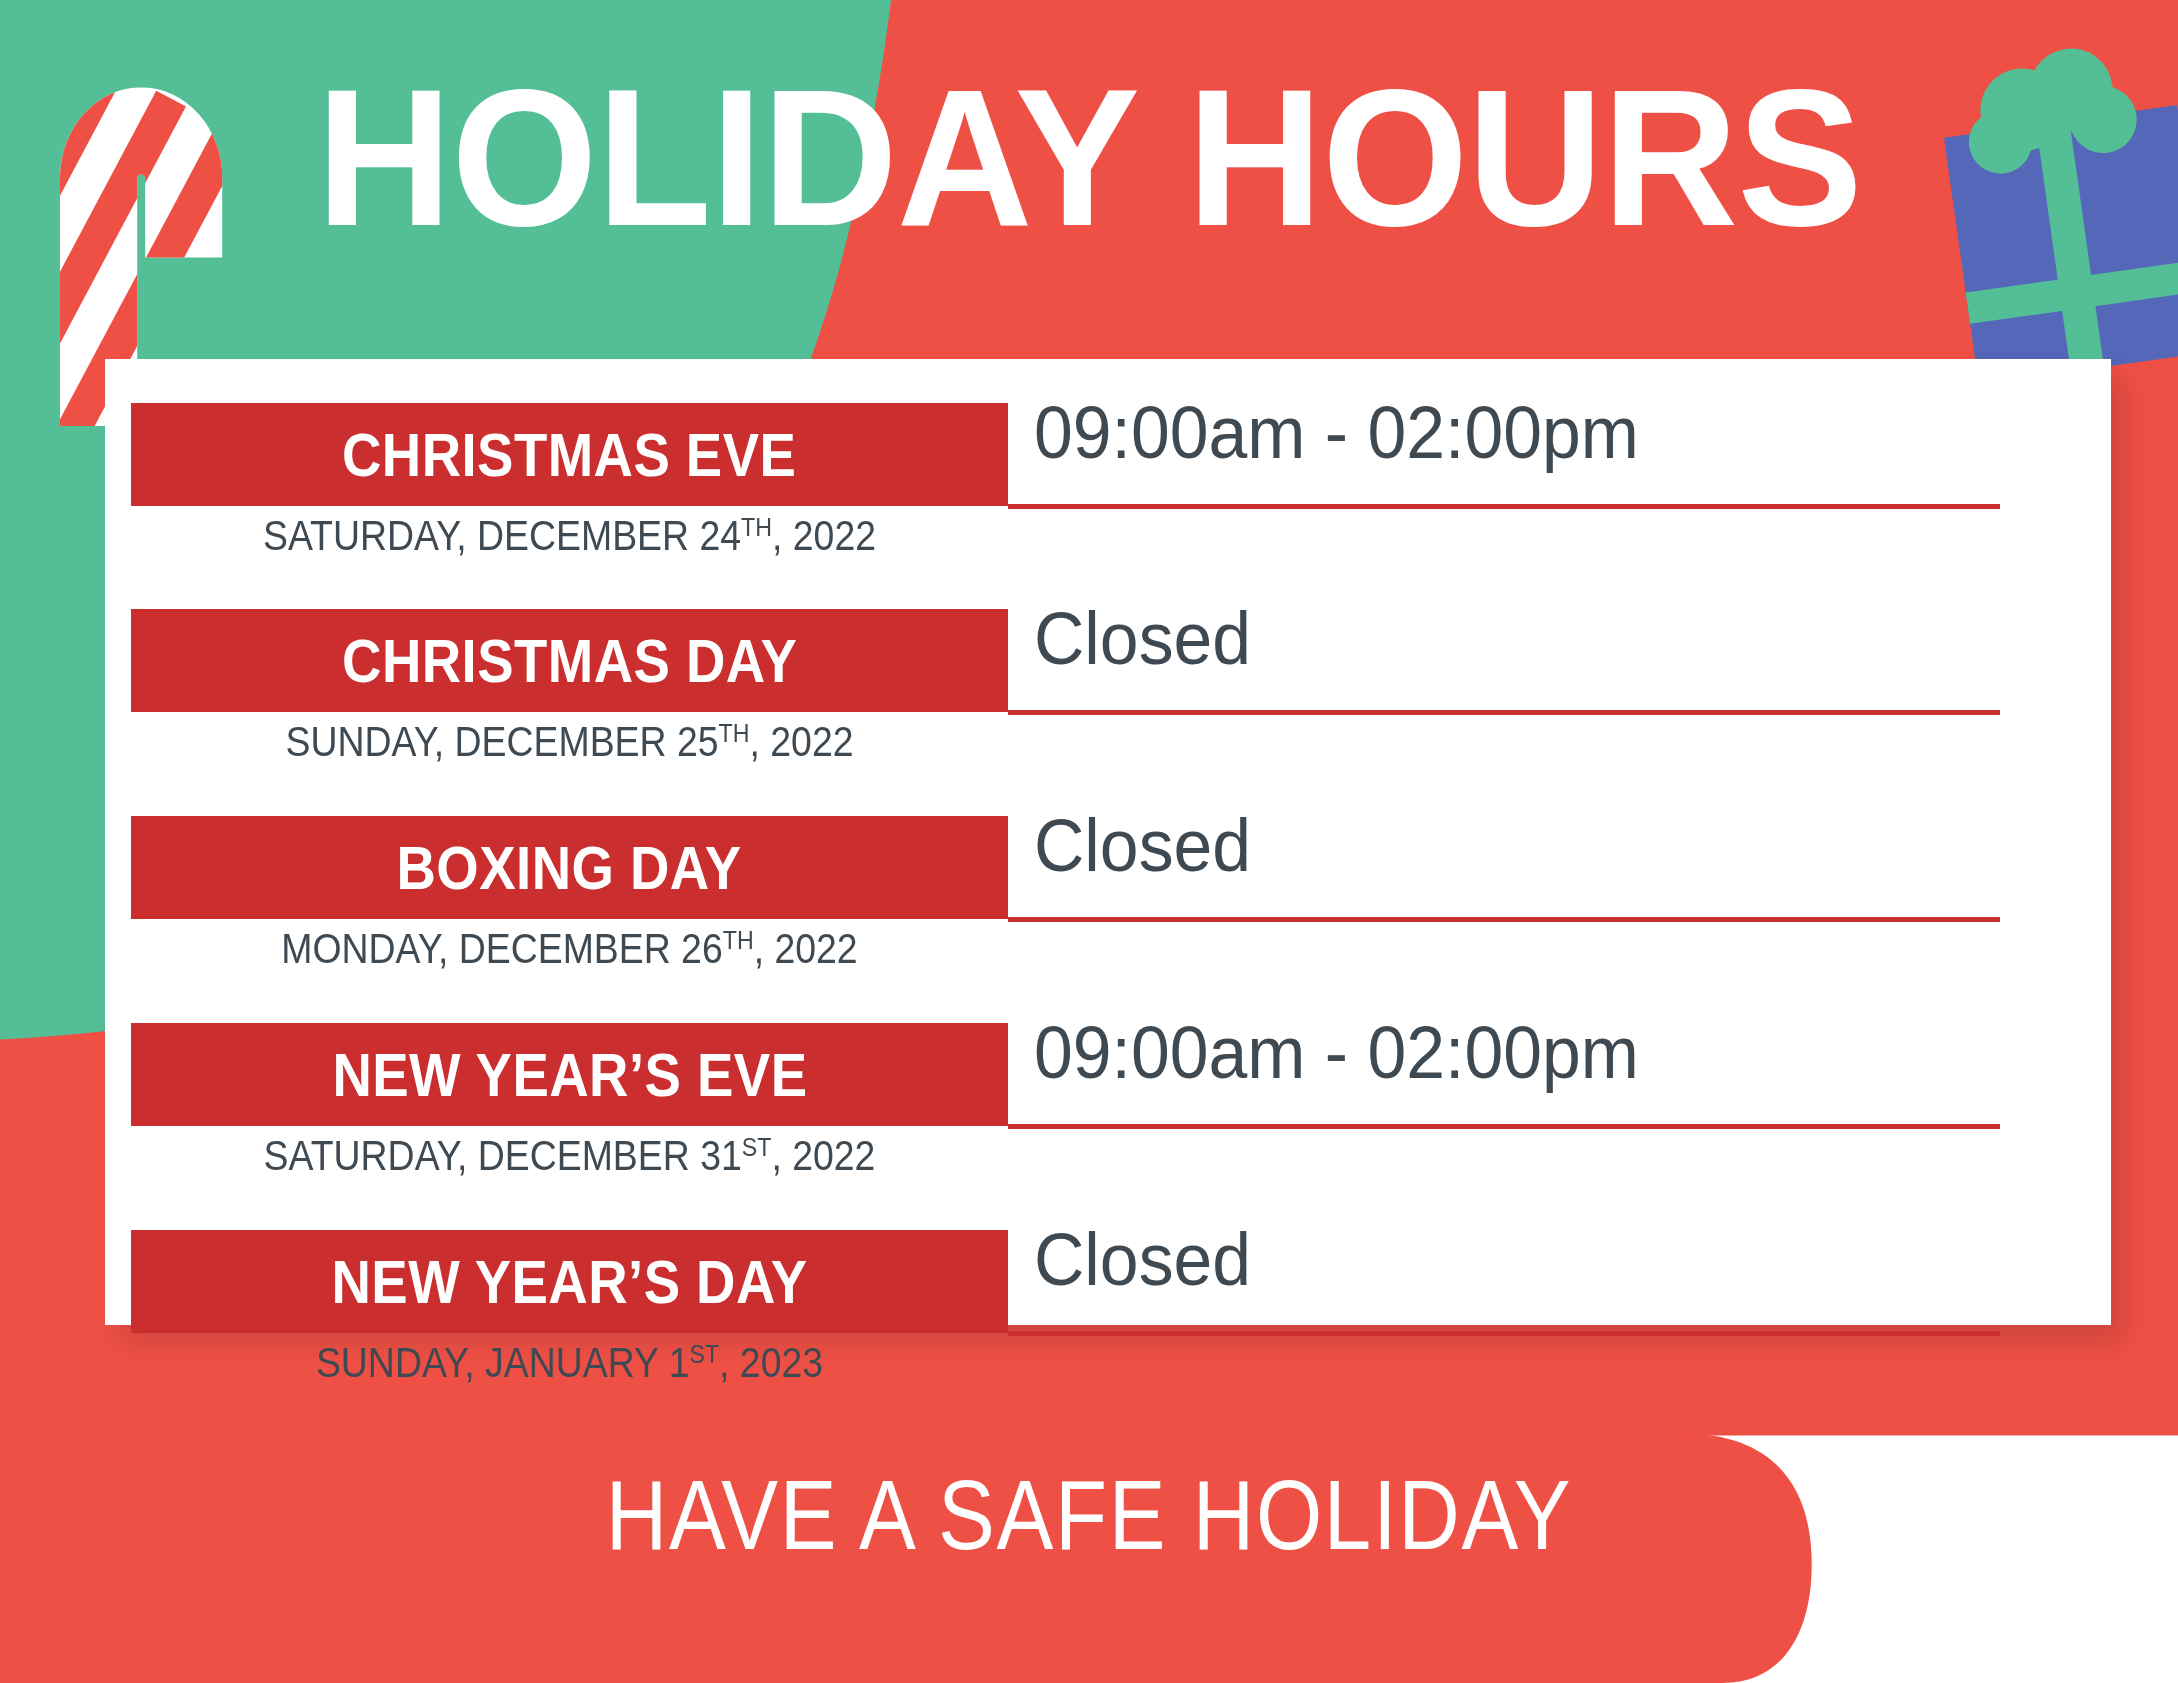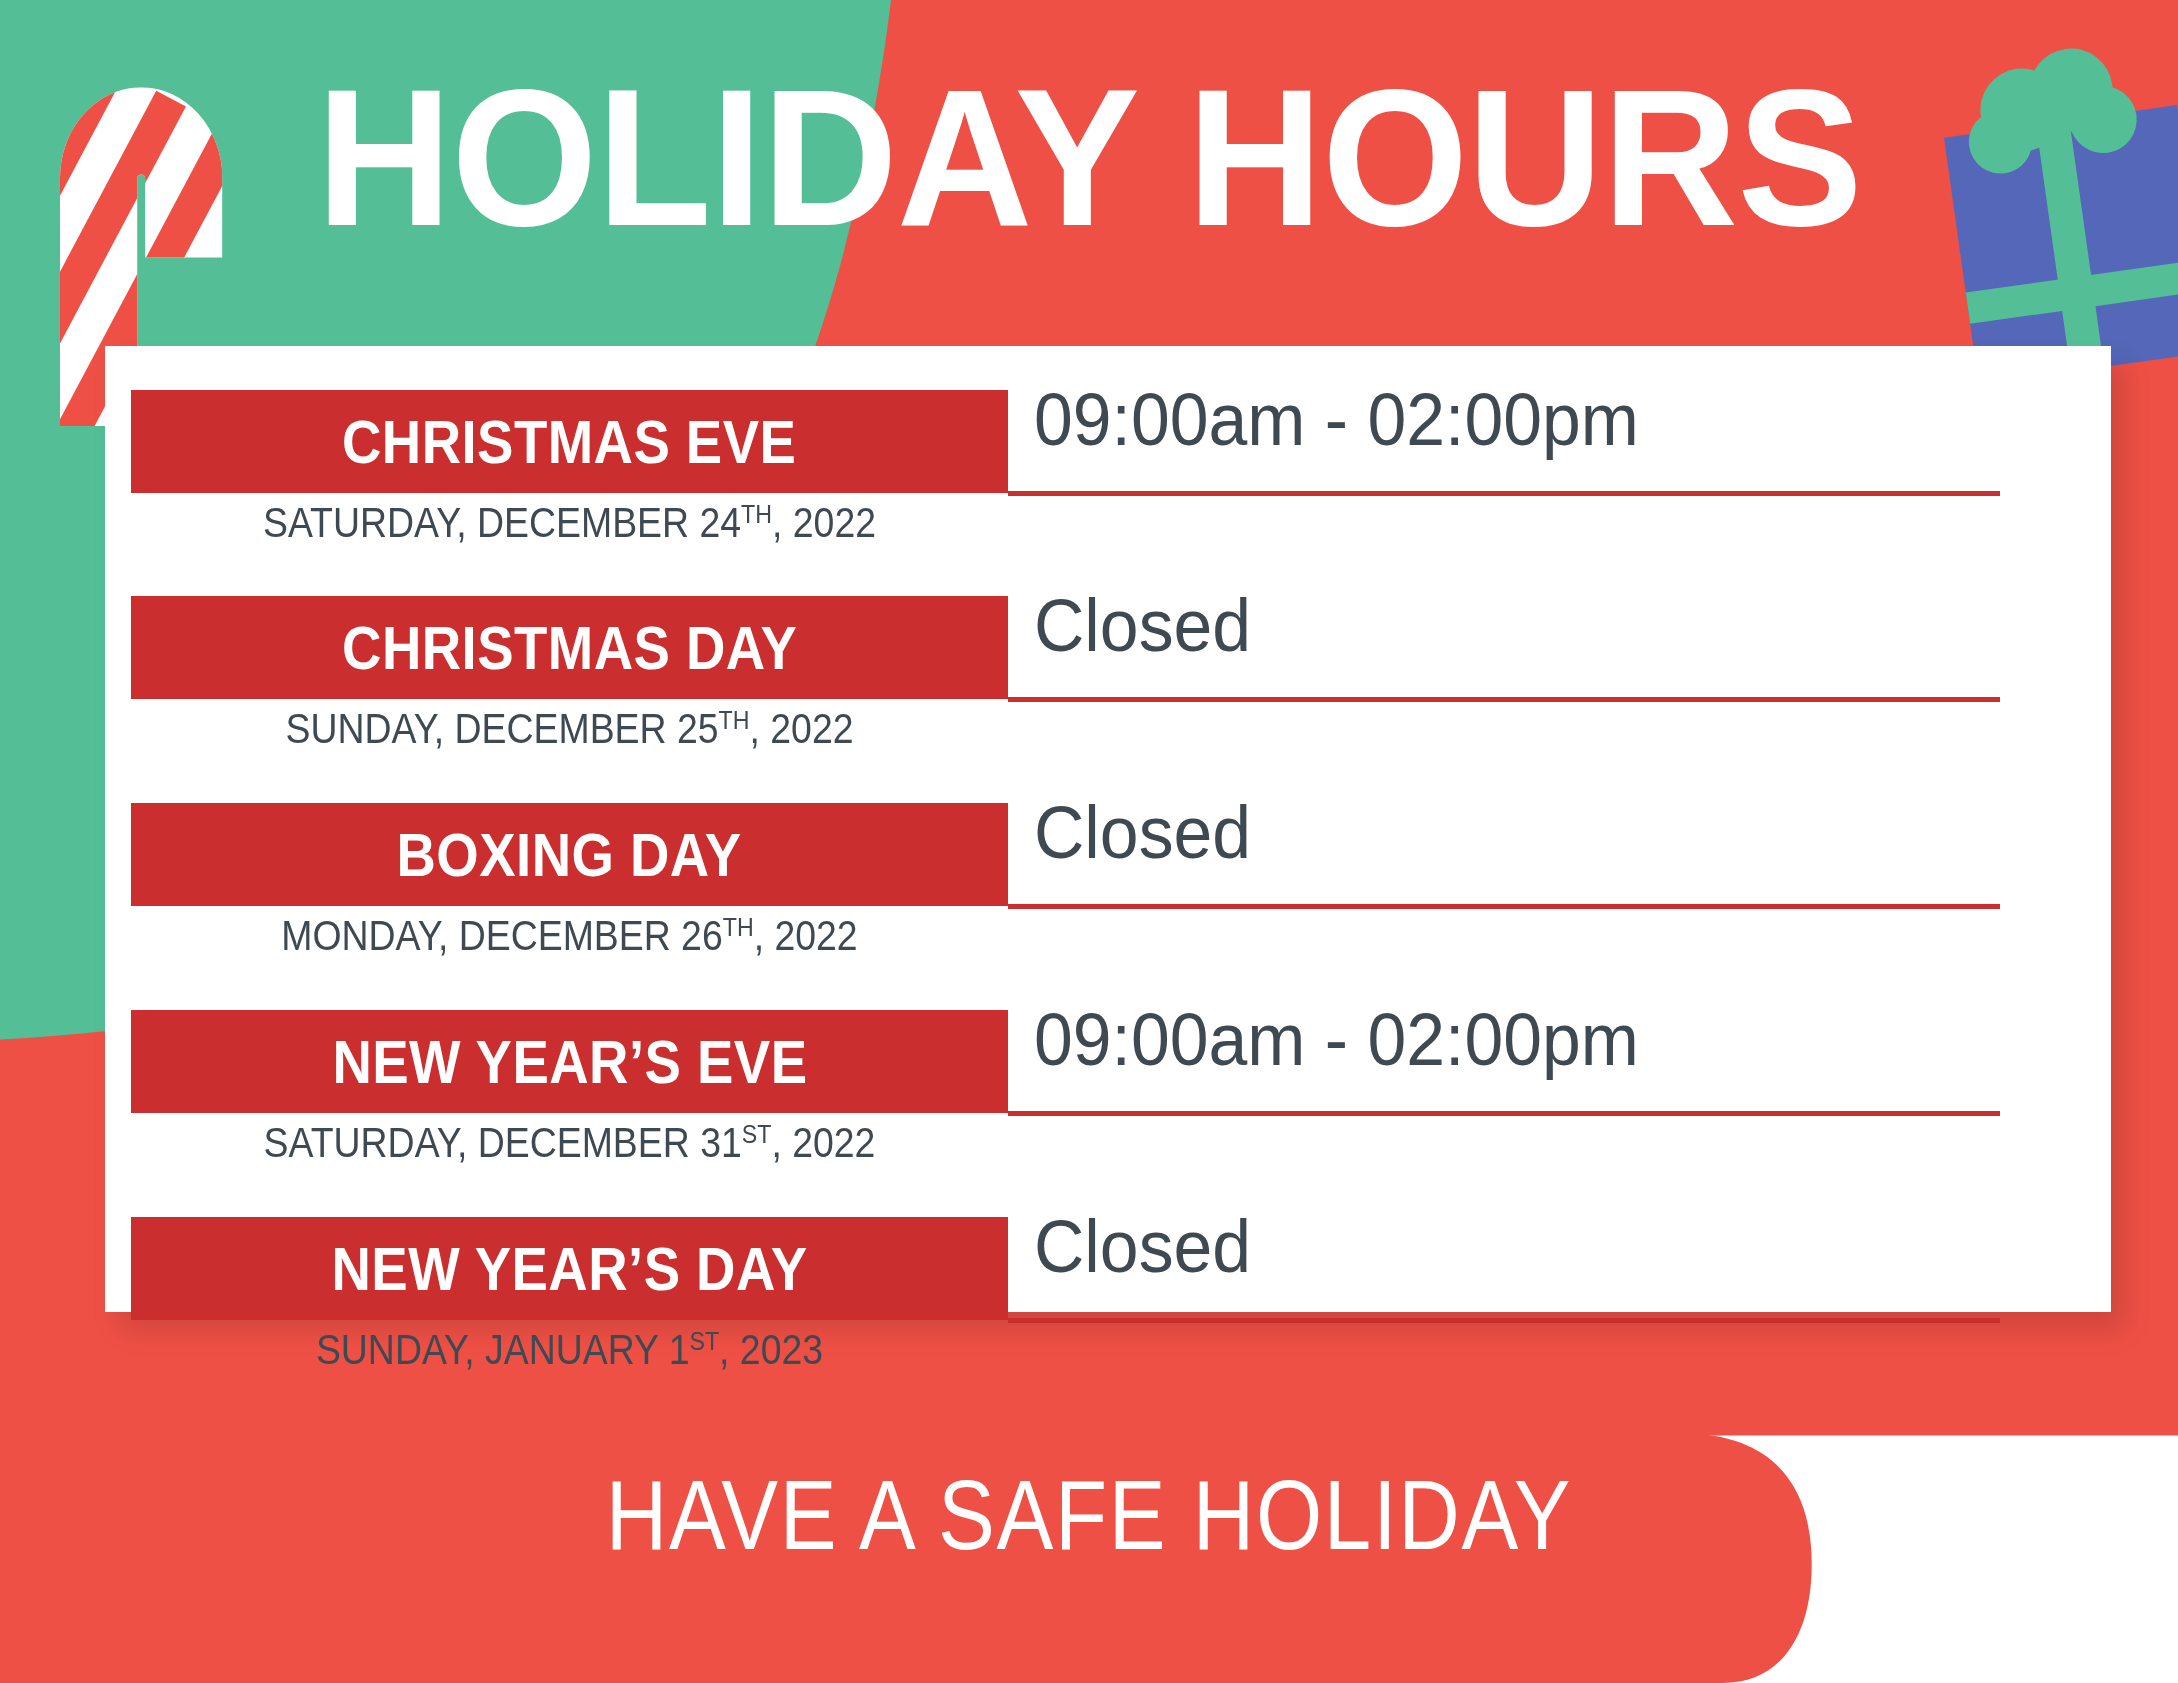--- a/index.html
+++ b/index.html
@@ -61,21 +61,21 @@
     letter-spacing: -1px;
     transform: scaleX(0.97);
     white-space: nowrap;
     font-family: "Liberation Sans", sans-serif;
   }
 
   
   .hours-card {
     position: absolute;
     left: 105px;
-    top: 346px;
+    top: 359px;
     width: 2006px;
     height: 966px;
     background: #ffffff;
     box-shadow: 14px 18px 26px rgba(0,0,0,0.13);
   }
 
   .rows {
     position: absolute;
     inset: 0;
   }

